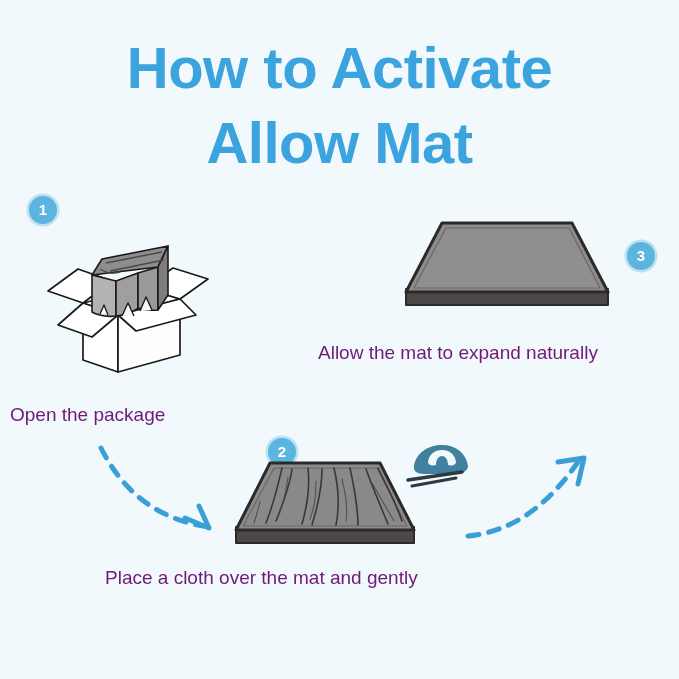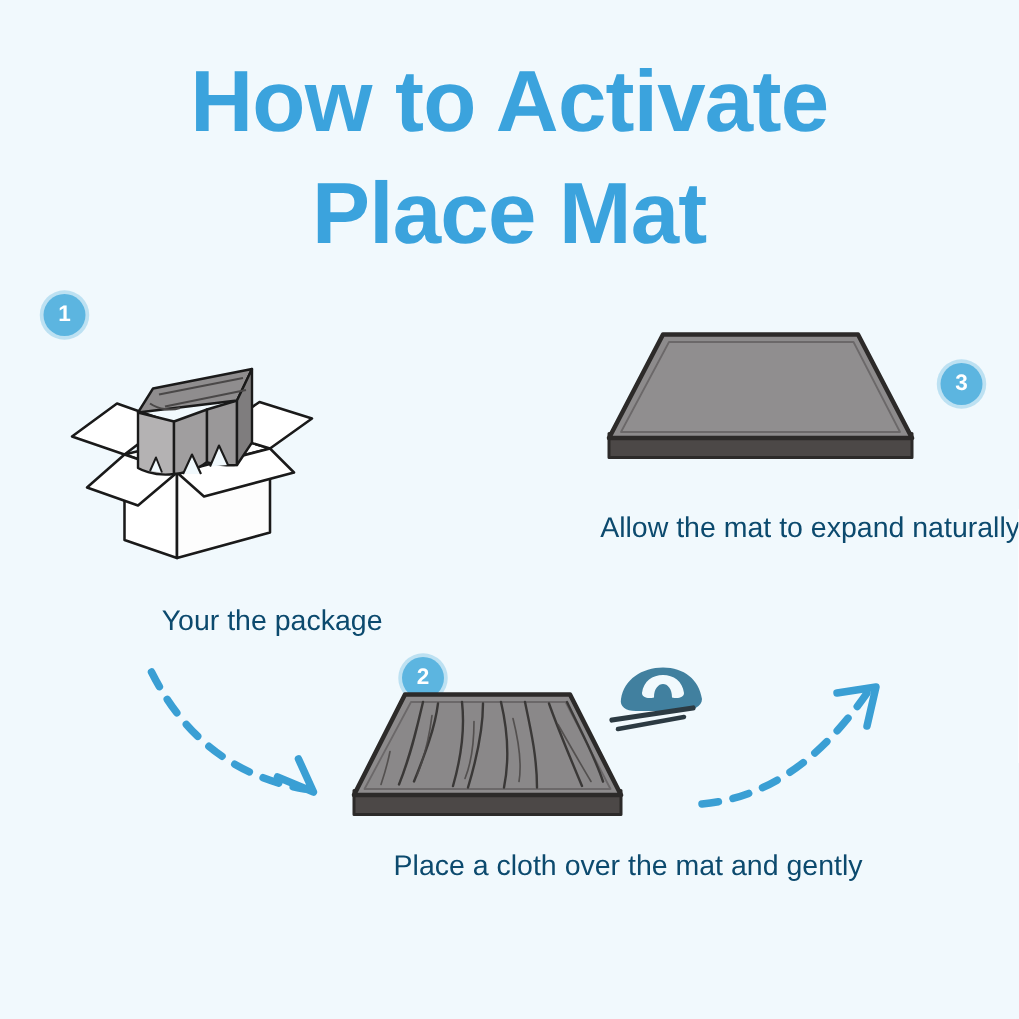--- a/index.html
+++ b/index.html
@@ -46,24 +46,24 @@
     text-align: center;
     box-shadow: 0 0 0 2.5px rgba(146,205,234,0.55);
   }
   #badge-1 { left: 29px;  top: 196px; }
   #badge-2 { left: 268px; top: 438px; }
   #badge-3 { left: 627px; top: 242px; }
 
   
   .caption {
     position: absolute;
-    color: #0c4a6e;
+    color: #701a75;
     font-size: 19px;
     line-height: 33px;
-    text-align: right;
+    text-align: left;
   }
   #cap-1 { left: 10px;  top: 398px; width: 245px; }
   #cap-2 { left: 105px; top: 561px; width: 470px; }
   #cap-3 { left: 318px; top: 336px; width: 362px; }
   .caption .line { display: block; white-space: nowrap; }
 
   
   .art { position: absolute; }
   #art-box   { left: 40px;  top: 215px; }
   #art-mat2  { left: 230px; top: 455px; }
@@ -72,21 +72,21 @@
   #arrow-1   { left: 95px;  top: 440px; }
   #arrow-2   { left: 460px; top: 440px; }
 </style>
 </head>
 <body>
 
 <div id="canvas">
 
   <div id="title">
     <span class="line">How to Activate</span>
-    <span class="line">Place Mat</span>
+    <span class="line">Allow Mat</span>
   </div>
 
   <div class="badge" id="badge-1">1</div>
 
   <div class="art" id="art-box">
     <svg width="185" height="160" viewBox="0 0 185 160" xmlns="http://www.w3.org/2000/svg">
 
       <path d="M43 88 L43 145 L78 157 L78 100 Z" fill="#ffffff" stroke="#1a1a1a" stroke-width="1.7" stroke-linejoin="round"></path>
       <path d="M78 100 L78 157 L140 140 L140 84 Z" fill="#fdfdfd" stroke="#1a1a1a" stroke-width="1.7" stroke-linejoin="round"></path>
       <path d="M43 88 L78 100 L140 84 L104 73 Z" fill="#ffffff" stroke="#1a1a1a" stroke-width="1.7" stroke-linejoin="round"></path>
@@ -106,21 +106,21 @@
       <path d="M70 56 L124 45" fill="none" stroke="#4a4848" stroke-width="1.5"></path>
       <path d="M60 54 C66 58 74 59 80 57" fill="none" stroke="#4a4848" stroke-width="1.4"></path>
 
       <path d="M82 101 L88 88 L94 101" fill="#f1f9fd" stroke="#1a1a1a" stroke-width="1.4" stroke-linejoin="round"></path>
       <path d="M100 96 L106 82 L112 95" fill="#f1f9fd" stroke="#1a1a1a" stroke-width="1.4" stroke-linejoin="round"></path>
       <path d="M60 99 L64 90 L68 100" fill="#f1f9fd" stroke="#1a1a1a" stroke-width="1.3" stroke-linejoin="round"></path>
     </svg>
   </div>
 
   <div class="caption" id="cap-1">
-    <span class="line">Your the package</span>
+    <span class="line">Open the package</span>
   </div>
 
   <div class="art" id="arrow-1">
     <svg width="140" height="110" viewBox="0 0 140 110" xmlns="http://www.w3.org/2000/svg">
       <path d="M6 8 C28 52 62 78 108 86" fill="none" stroke="#3a9fd4" stroke-width="5" stroke-linecap="round" stroke-dasharray="11 10"></path>
       <path d="M90 78 L114 88 L104 66" fill="none" stroke="#3a9fd4" stroke-width="5" stroke-linecap="round" stroke-linejoin="round"></path>
     </svg>
   </div>
 
   <div class="badge" id="badge-2">2</div>

